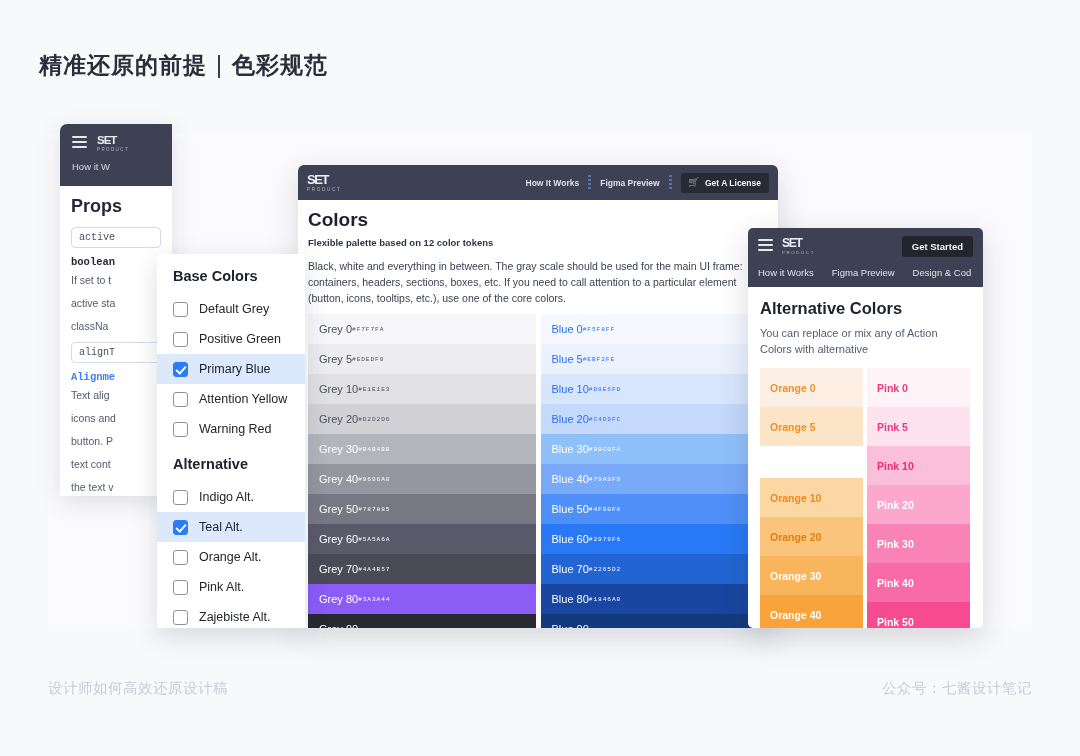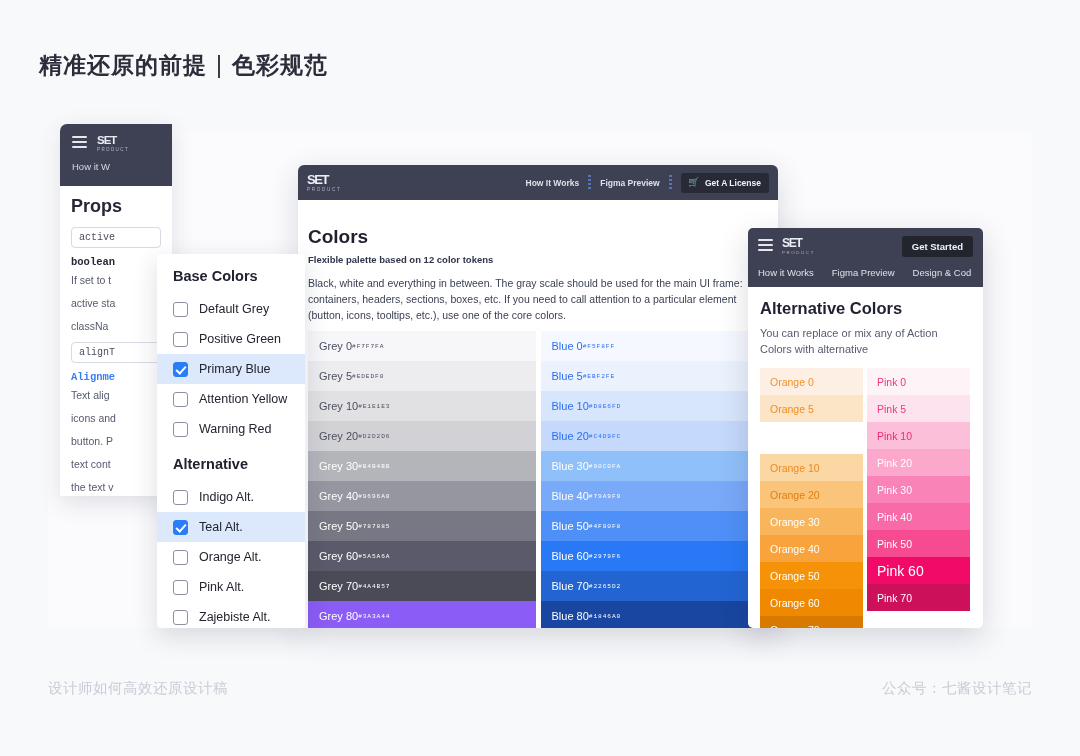--- a/index.html
+++ b/index.html
@@ -126,21 +126,21 @@
   .wc-navright { margin-left: auto; display: flex; align-items: center; gap: 9px; }
   .wc-link { font-size: 8.5px; font-weight: bold; color: #dde0ea; white-space: nowrap; }
   .dotdiv { width: 3px; height: 15px; background:
       repeating-linear-gradient(to bottom,#5b7fc9 0 2px,transparent 2px 4px); opacity:.85; }
   .wc-btn {
     background: #282a35; border-radius: 3px; padding: 5px 8px;
     display: flex; align-items: center; gap: 5px;
   }
   .wc-btn .cart { color: #f2a33c; font-size: 9px; line-height: 1; }
   .wc-btn .bl { font-size: 8.5px; font-weight: bold; color: #f2f3f8; white-space: nowrap; }
-  .wc-body { padding: 26px 10px 0 10px; }
+  .wc-body { padding: 9px 10px 0 10px; }
   .wc-h { font-size: 19px; font-weight: bold; color: #1f2130; margin-bottom: 6px; }
   .wc-sub { font-size: 9.5px; font-weight: bold; color: #30344a; margin-bottom: 10px; }
   .wc-p { font-size: 10.5px; line-height: 16px; color: #3a3e52; }
 
   .sw-cols { display: flex; gap: 5px; padding: 8px 10px 0 10px; }
   .sw-col { width: 234px; }
   .sw-row {
     height: 30px; display: flex; align-items: center; 
     padding: 0 11px;
   }
@@ -166,21 +166,21 @@
     margin-left: auto; background: #22242e; border-radius: 3px;
     padding: 5px 10px; font-size: 9.5px; font-weight: bold; color: #f3f4f9; white-space: nowrap;
   }
   .wr-links { display: flex; gap: 18px; margin-top: 10px; }
   .wr-link { font-size: 9.5px; color: #dfe1ea; white-space: nowrap; }
   .wr-body { padding: 12px 12px 0 12px; }
   .wr-h { font-size: 16.5px; font-weight: bold; color: #1f2130; margin-bottom: 7px; }
   .wr-p { font-size: 11px; line-height: 16px; color: #565b70; margin-bottom: 11px; }
   .wr-cols { display: flex; gap: 4px; padding: 0 12px; }
   .wr-col { width: 103px; }
-  .wr-row { height: 27px; display: flex; align-items: center; padding: 0 10px; }
+  .wr-row { height: 39px; display: flex; align-items: center; padding: 0 10px; font-weight: bold; }
   .wr-name { font-size: 10.5px; }
 </style>
 </head>
 <body>
 
 <div id="root">
 
   <div class="page-title">
     <span>精准还原的前提</span><span class="title-sep">|</span><span>色彩规范</span>
   </div>

